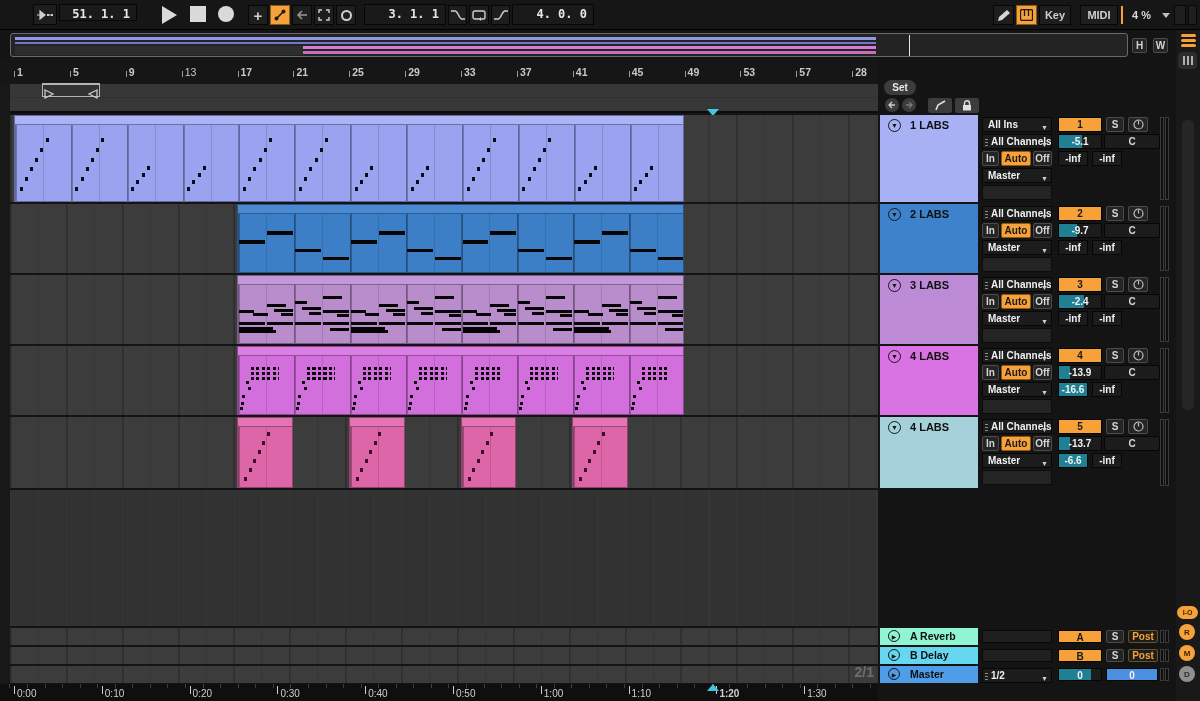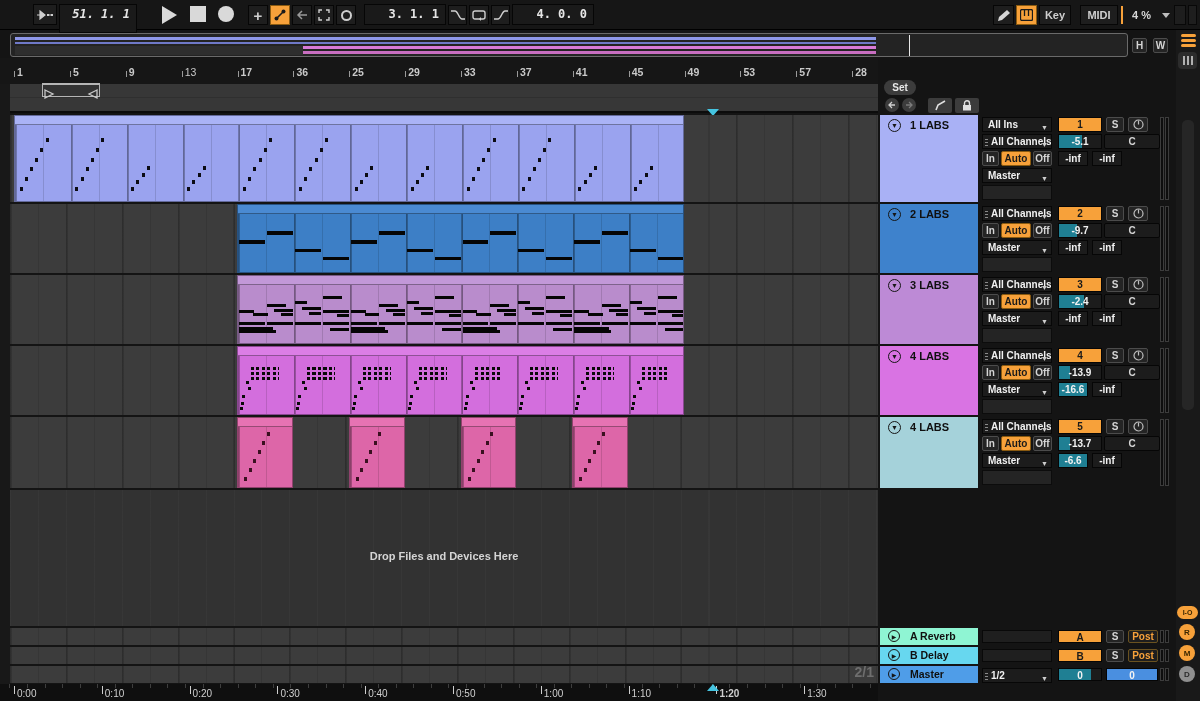--- a/index.html
+++ b/index.html
@@ -54,21 +54,21 @@
 <div id="app">
 
   <div class="abs" style="left:0;top:0;width:1200px;height:30px;background:#161616;border-bottom:1px solid #000;">
     <div class="abs tbtn" style="left:33px;top:4px;width:24px;height:21px;">
       <svg width="16" height="10" viewBox="0 0 16 10">
           <path d="M0 5h7M3 1l5 4-5 4z" fill="#cfcfcf" stroke="#cfcfcf" stroke-width="1.2"></path>
           <rect x="10" y="4" width="2.5" height="2" fill="#cfcfcf"></rect>
           <rect x="13.5" y="4" width="2.5" height="2" fill="#cfcfcf"></rect>
         </svg>
     </div>
-    <div class="abs disp" style="left:59px;top:4px;width:78px;height:29px;font-style:italic;">51. 1. 1</div>
+    <div class="abs disp" style="left:59px;top:4px;width:78px;height:17px;">51. 1. 1</div>
     <div class="abs" style="left:158px;top:5px;width:26px;height:20px;">
       <div style="width:0;height:0;border-left:15px solid #d9d9d9;border-top:9px solid transparent;border-bottom:9px solid transparent;margin:1px 0 0 4px;"></div>
     </div>
     <div class="abs" style="left:186px;top:6px;width:26px;height:18px;">
       <div style="width:16px;height:16px;background:#d9d9d9;margin-left:4px;"></div>
     </div>
     <div class="abs" style="left:214px;top:6px;width:26px;height:18px;">
       <div style="width:16px;height:16px;border-radius:50%;background:#d9d9d9;margin-left:4px;"></div>
     </div>
     <div class="abs tbtn" style="left:248px;top:5px;width:20px;height:20px;font-size:15px;font-weight:bold;">+</div>
@@ -166,21 +166,21 @@
       <div class="abs" style="left: 17px; top: 8px; font-size: 10.5px; font-weight: bold; color: rgb(201, 201, 201);">1</div>
       <div class="abs" style="left: 69.88px; top: 13px; width: 1px; height: 6px; background: rgb(154, 154, 154);"></div>
       <div class="abs" style="left: 72.88px; top: 8px; font-size: 10.5px; font-weight: bold; color: rgb(201, 201, 201);">5</div>
       <div class="abs" style="left: 125.76px; top: 13px; width: 1px; height: 6px; background: rgb(154, 154, 154);"></div>
       <div class="abs" style="left: 128.76px; top: 8px; font-size: 10.5px; font-weight: bold; color: rgb(201, 201, 201);">9</div>
       <div class="abs" style="left: 181.64px; top: 13px; width: 1px; height: 6px; background: rgb(154, 154, 154);"></div>
       <div class="abs" style="left: 184.64px; top: 8px; font-size: 10.5px; font-weight: normal; color: rgb(201, 201, 201);">13</div>
       <div class="abs" style="left: 237.52px; top: 13px; width: 1px; height: 6px; background: rgb(154, 154, 154);"></div>
       <div class="abs" style="left: 240.52px; top: 8px; font-size: 10.5px; font-weight: bold; color: rgb(201, 201, 201);">17</div>
       <div class="abs" style="left: 293.4px; top: 13px; width: 1px; height: 6px; background: rgb(154, 154, 154);"></div>
-      <div class="abs" style="left: 296.4px; top: 8px; font-size: 10.5px; font-weight: bold; color: rgb(201, 201, 201);">36</div>
+      <div class="abs" style="left: 296.4px; top: 8px; font-size: 10.5px; font-weight: bold; color: rgb(201, 201, 201);">21</div>
       <div class="abs" style="left: 349.28px; top: 13px; width: 1px; height: 6px; background: rgb(154, 154, 154);"></div>
       <div class="abs" style="left: 352.28px; top: 8px; font-size: 10.5px; font-weight: bold; color: rgb(201, 201, 201);">25</div>
       <div class="abs" style="left: 405.16px; top: 13px; width: 1px; height: 6px; background: rgb(154, 154, 154);"></div>
       <div class="abs" style="left: 408.16px; top: 8px; font-size: 10.5px; font-weight: bold; color: rgb(201, 201, 201);">29</div>
       <div class="abs" style="left: 461.04px; top: 13px; width: 1px; height: 6px; background: rgb(154, 154, 154);"></div>
       <div class="abs" style="left: 464.04px; top: 8px; font-size: 10.5px; font-weight: bold; color: rgb(201, 201, 201);">33</div>
       <div class="abs" style="left: 516.92px; top: 13px; width: 1px; height: 6px; background: rgb(154, 154, 154);"></div>
       <div class="abs" style="left: 519.92px; top: 8px; font-size: 10.5px; font-weight: bold; color: rgb(201, 201, 201);">37</div>
       <div class="abs" style="left: 572.8px; top: 13px; width: 1px; height: 6px; background: rgb(154, 154, 154);"></div>
       <div class="abs" style="left: 575.8px; top: 8px; font-size: 10.5px; font-weight: bold; color: rgb(201, 201, 201);">41</div>
@@ -709,21 +709,20 @@
         </div>
       </div>
       <div class="abs" style="left: 1056px; top: 666px; width: 116px; height: 17px; overflow: hidden;">
         <div class="abs vbox" style="left: 2px; top: 2px; width: 44px; height: 13px;"><div class="abs fill" style="width: 75%; background: rgb(31, 127, 147);"></div><span class="vtext">0</span></div>
         <div class="abs vbox" style="left: 50px; top: 2px; width: 52px; height: 13px;"><div class="abs fill" style="width: 100%; background: rgb(74, 143, 224);"></div><span class="vtext">0</span></div>
         <div class="abs meter" style="left: 104px; top: 2px; height: 13px;"></div>
         <div class="abs meter" style="left: 109px; top: 2px; height: 13px;"></div>
       </div>
     </div>
 
-  <div class="abs" style="left:10px;top:550px;width:868px;text-align:center;font-size:11px;font-weight:bold;color:#d5d5d5;">Drop Files and Devices Here</div>
 
   <div class="abs" style="left:810px;top:664px;width:64px;text-align:right;font-size:14px;font-weight:bold;color:#6e6e6e;">2/1</div>
 
   <div class="abs" id="time-ruler" style="left:0;top:684px;width:878px;height:17px;background:#0f0f0f;
        background-image:repeating-linear-gradient(90deg, transparent 0 13px, #3e3e3e 13px 14px, transparent 14px 17.56px);background-position:14px 0;background-size:auto 4px;background-repeat:repeat-x;">
       <div class="abs" style="left: 14px; top: 2px; width: 1px; height: 8px; background: rgb(207, 207, 207);"></div>
       <div class="abs timelbl" style="left: 17px;">0:00</div>
       <div class="abs" style="left: 101.8px; top: 2px; width: 1px; height: 8px; background: rgb(207, 207, 207);"></div>
       <div class="abs timelbl" style="left: 104.8px;">0:10</div>
       <div class="abs" style="left: 189.6px; top: 2px; width: 1px; height: 8px; background: rgb(207, 207, 207);"></div>

